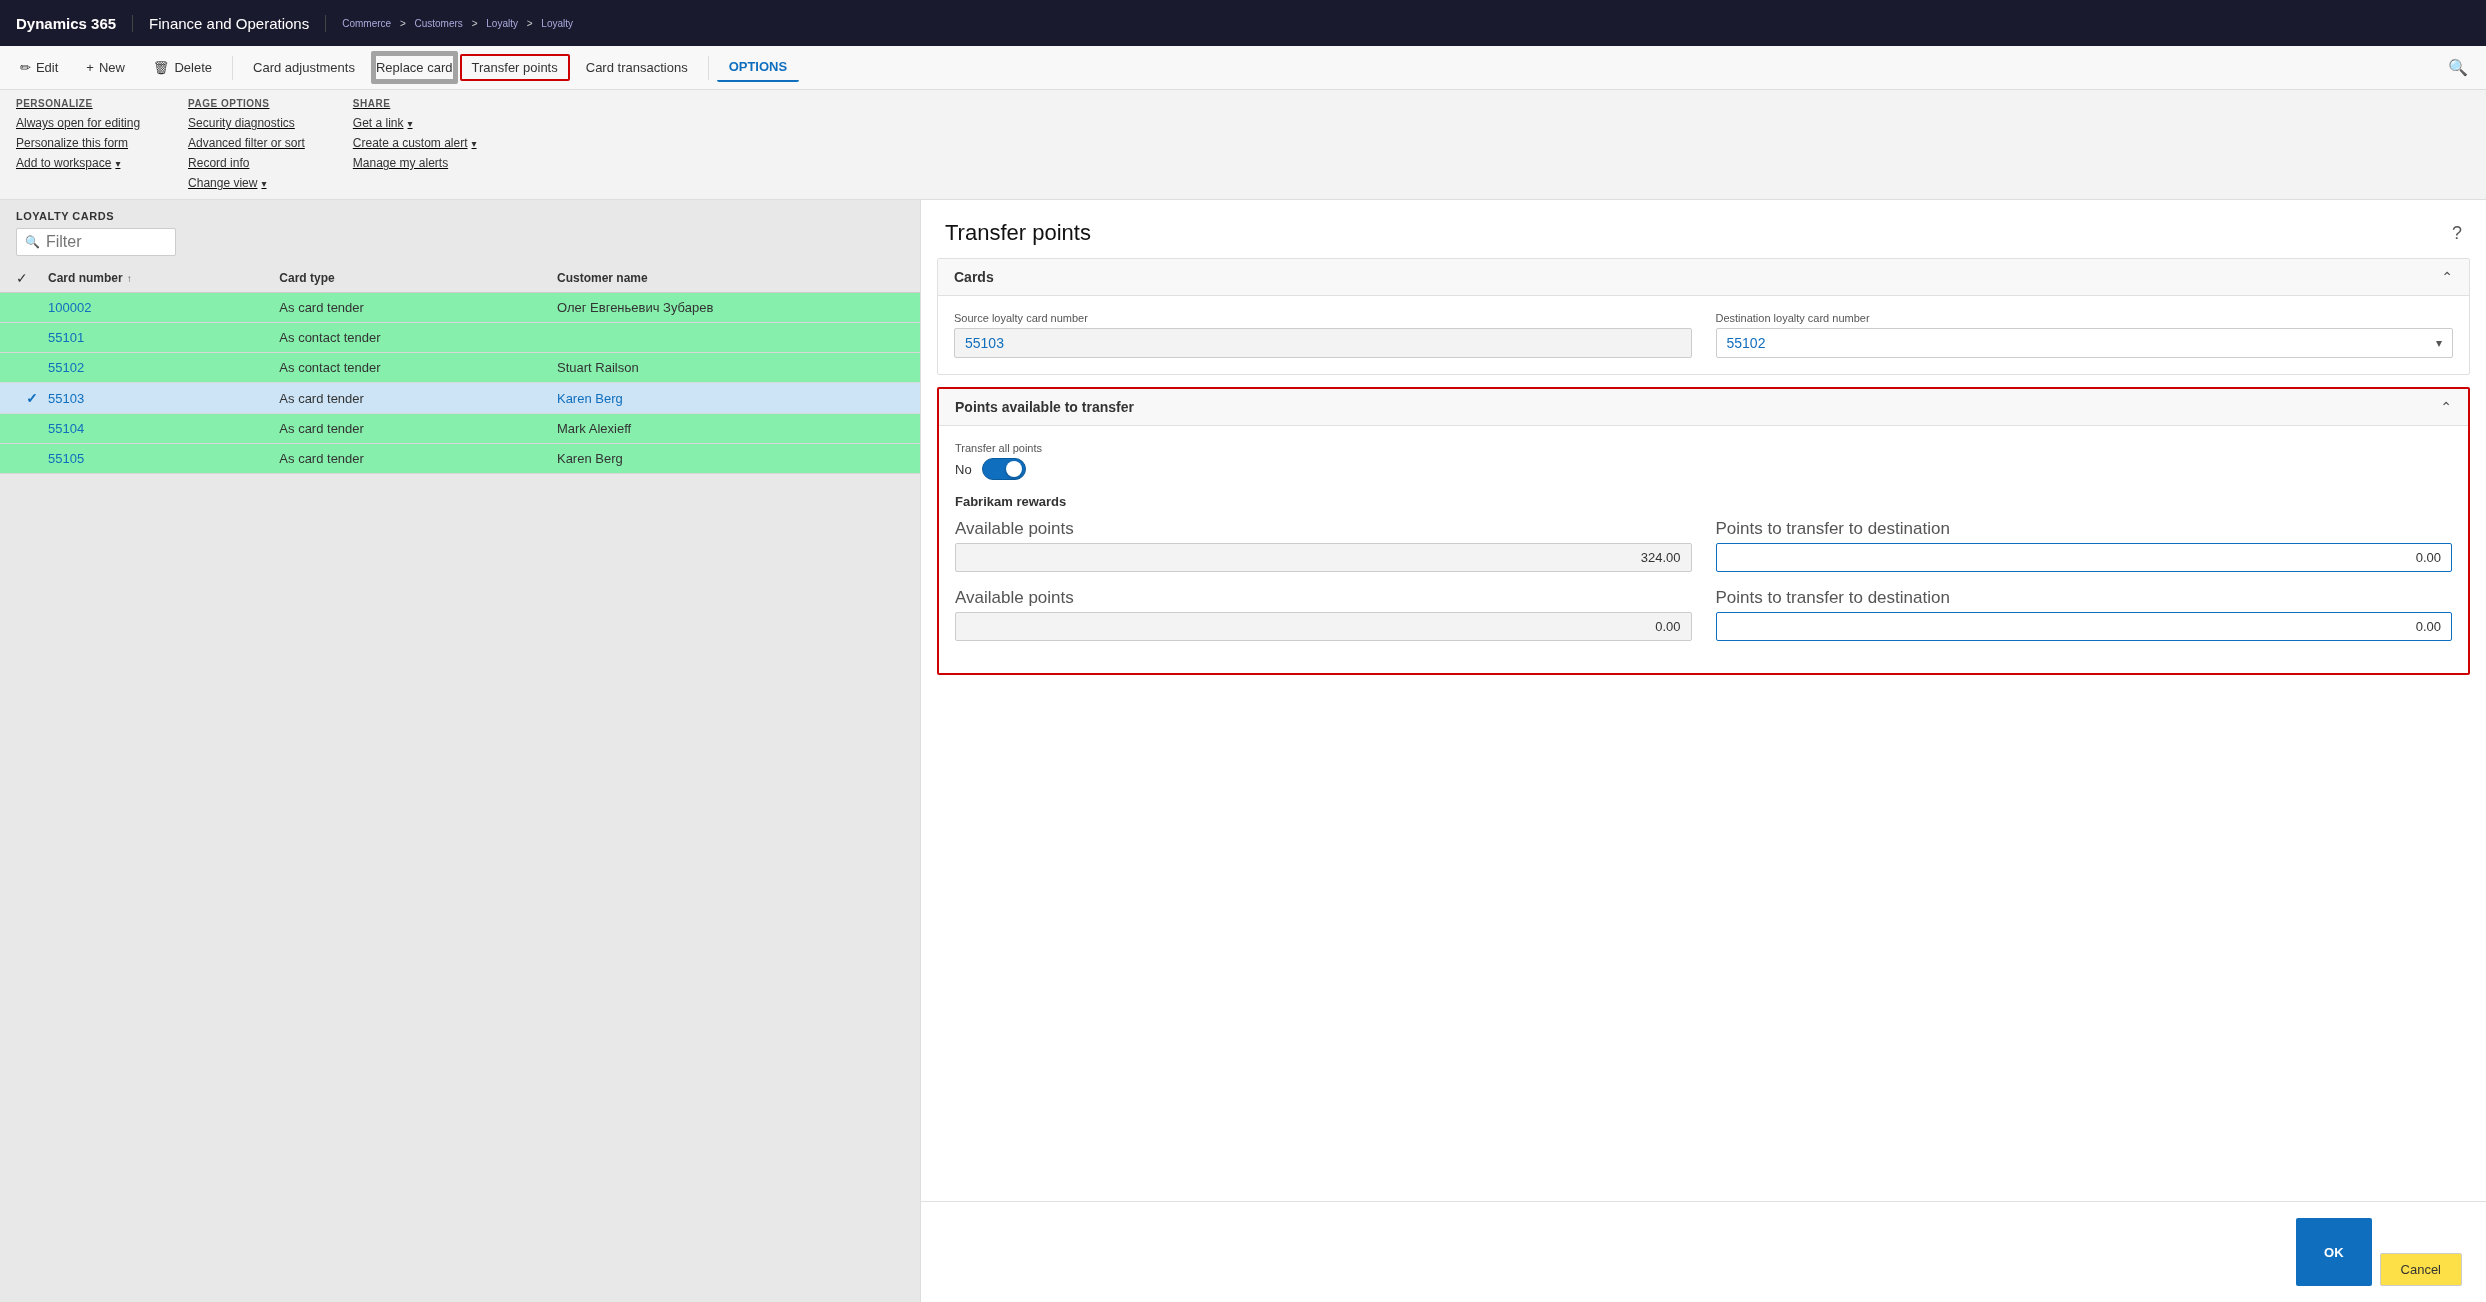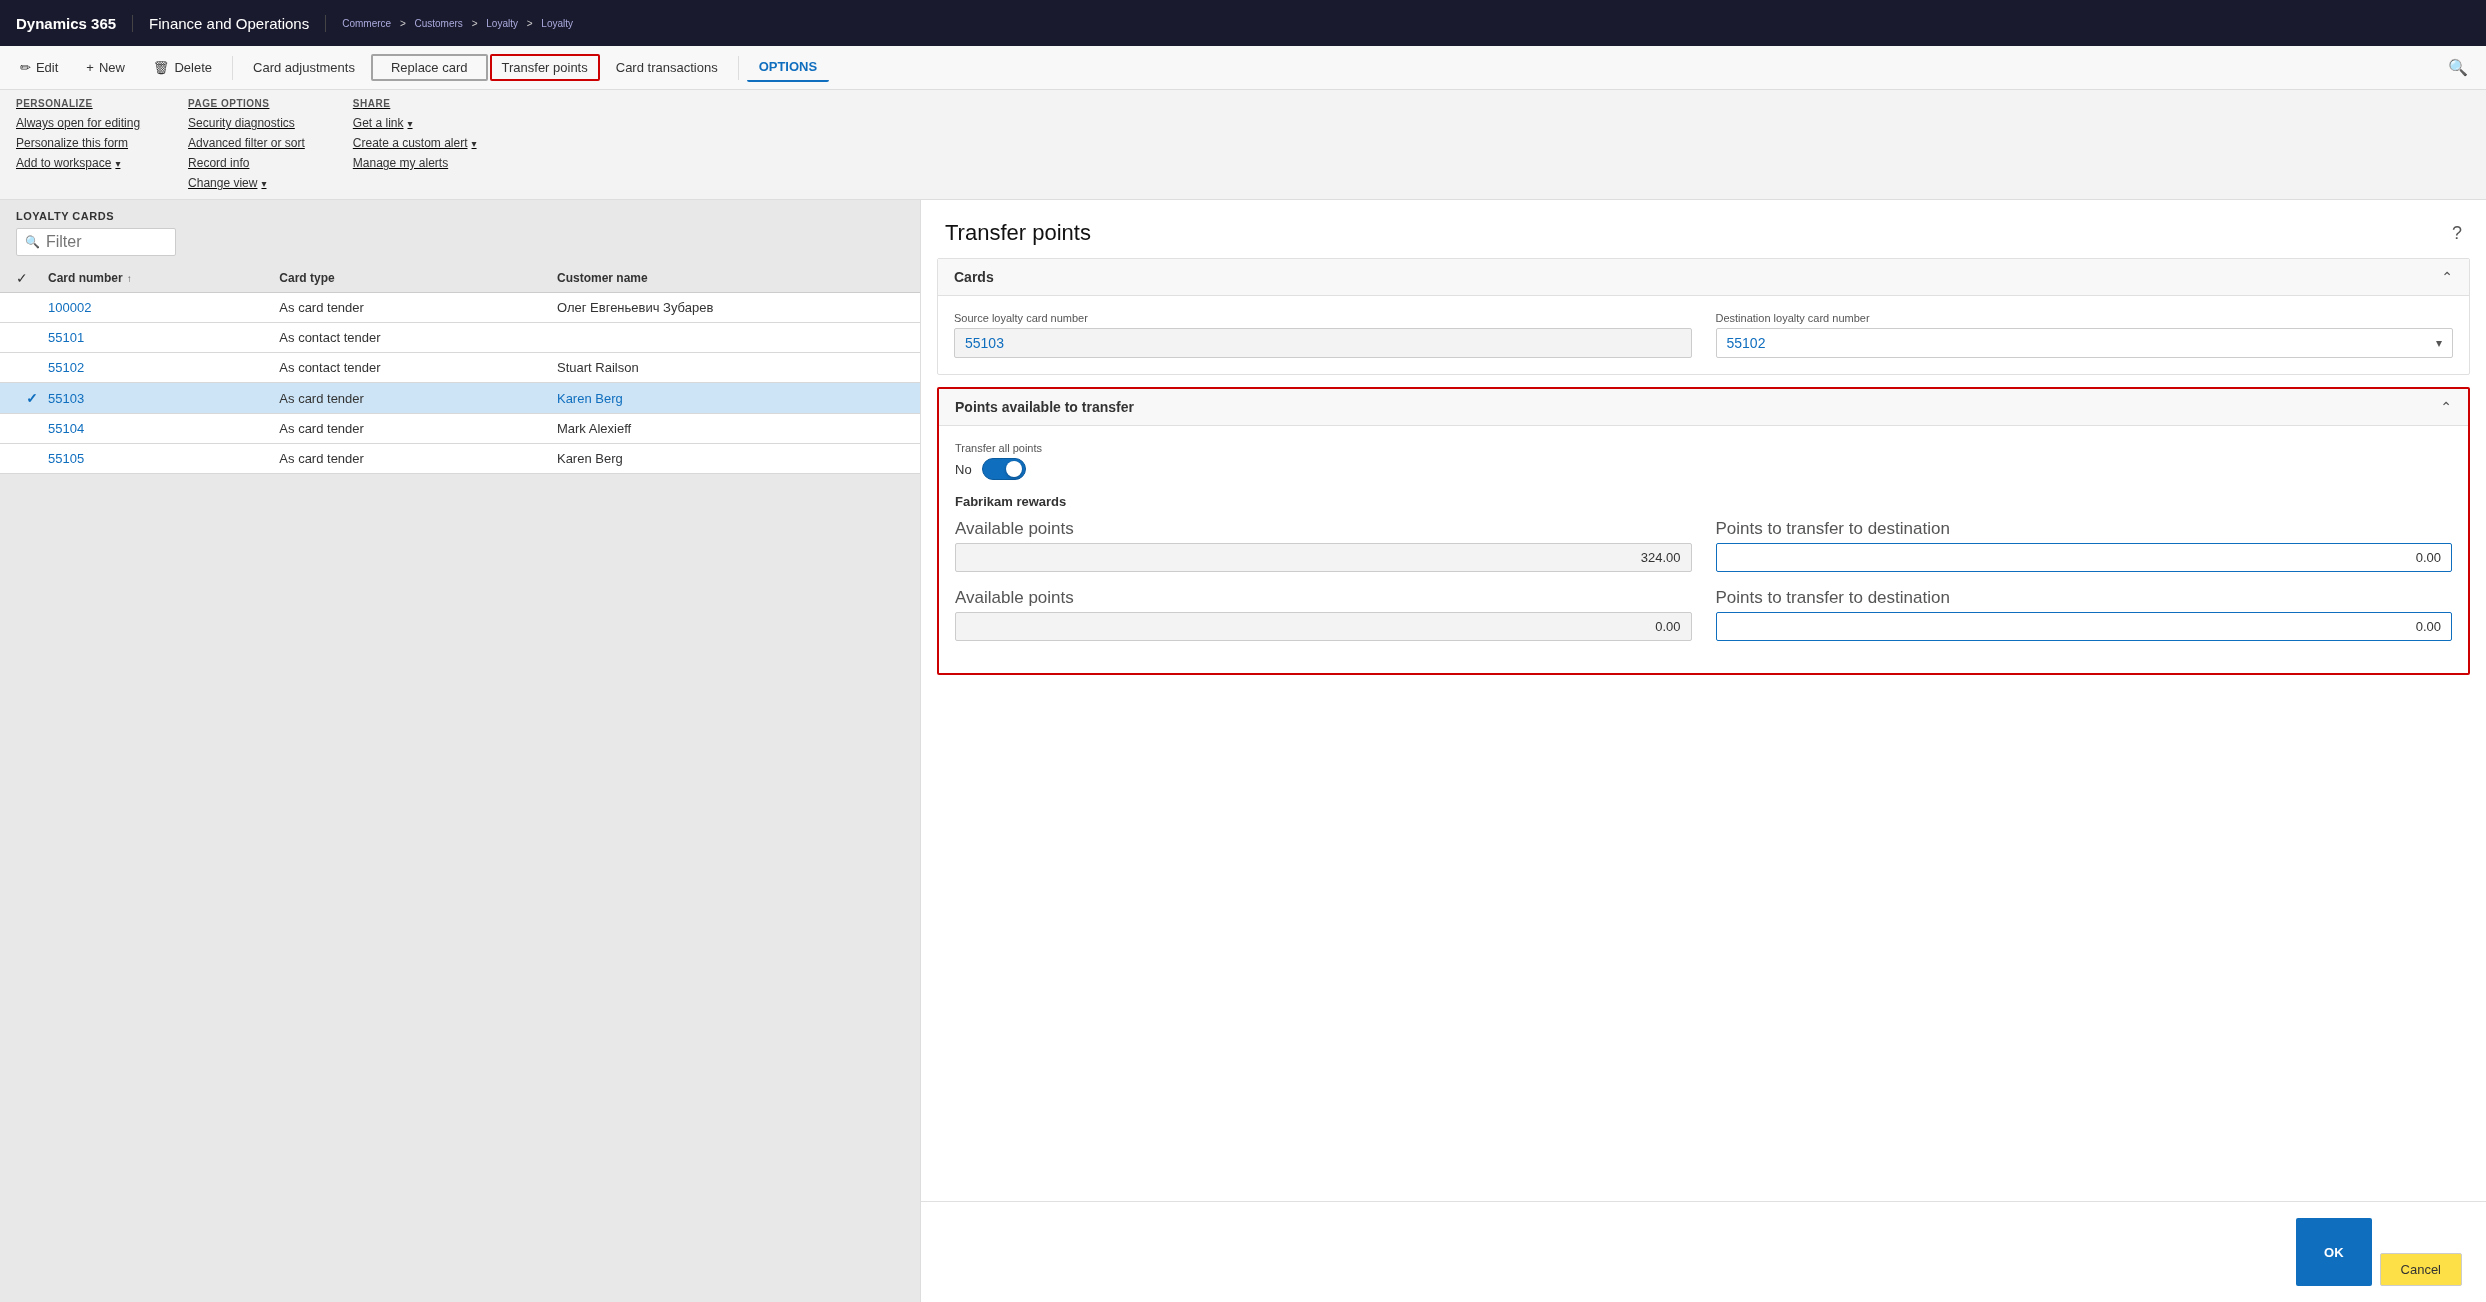--- a/index.html
+++ b/index.html
@@ -175,21 +175,21 @@
     .th-card { flex: 1; font-size: 12px; font-weight: 600; color: #333; display: flex; align-items: center; gap: 4px; }
     .th-type { flex: 1.2; font-size: 12px; font-weight: 600; color: #333; }
     .th-customer { flex: 1.5; font-size: 12px; font-weight: 600; color: #333; }
     .sort-icon { font-size: 10px; color: #555; }
 
     .table-row {
       display: flex;
       align-items: center;
       padding: 7px 16px;
       border-bottom: 1px solid #d8d8d8;
-      background: #ffffff;
+      background: #86efac;
       gap: 0;
       cursor: pointer;
     }
     .table-row.selected { background: #cce4f5; }
     .row-check { width: 32px; min-width: 32px; display: flex; align-items: center; justify-content: center; }
     .row-check .checkmark { color: #106ebe; font-size: 14px; font-weight: 700; }
     .row-card { flex: 1; }
     .row-card a { color: #106ebe; text-decoration: none; font-size: 13px; }
     .row-type { flex: 1.2; font-size: 13px; color: #333; }
     .row-customer { flex: 1.5; font-size: 13px; }
@@ -378,21 +378,21 @@
     <span>New</span>
   </button>
   <button class="cmd-btn">
     <span class="icon">🗑</span>
     <span>Delete</span>
   </button>
   <div class="cmd-divider"></div>
   <button class="cmd-btn">
     <span>Card adjustments</span>
   </button>
-  <button class="cmd-btn highlighted" style="border:2px solid #a3a3a3; padding:4px 18px;">
+  <button class="cmd-btn highlighted" style="border:5px solid #a3a3a3; padding:4px 0;">
     <span>Replace card</span>
   </button>
   <button class="cmd-btn highlighted" style="border:2px solid #c00; padding:4px 10px; margin-left:-2px;">
     <span>Transfer points</span>
   </button>
   <button class="cmd-btn">
     <span>Card transactions</span>
   </button>
   <div class="cmd-divider"></div>
   <button class="cmd-btn active-tab">

